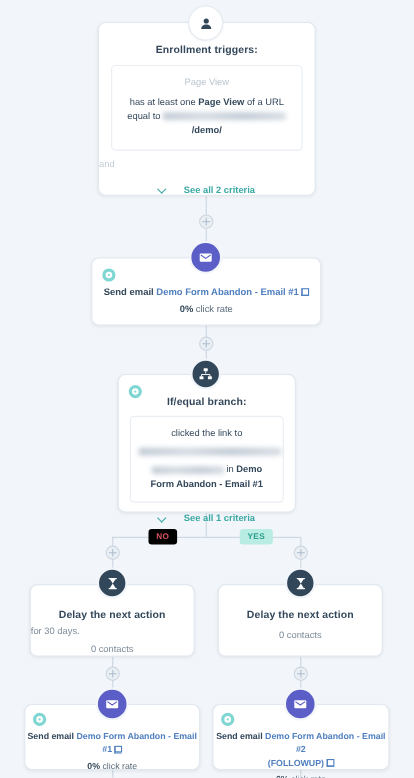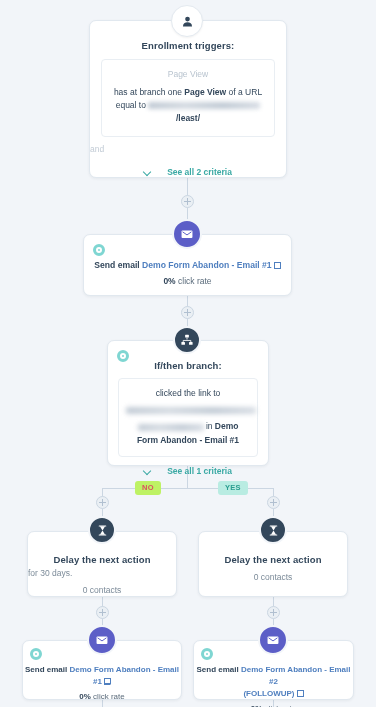--- a/index.html
+++ b/index.html
@@ -238,21 +238,21 @@
   
   .badge {
     position: absolute;
     font-size: 7.5px;
     font-weight: bold;
     padding: 2px 7px 2.5px 7px;
     border-radius: 3px;
     letter-spacing: .3px;
     z-index: 6;
   }
-  .badge.no  { background: #bef264; color: #d9535f; }
+  .badge.no  { background: #000000; color: #d9535f; }
   .badge.yes { background: #b9ece2; color: #2a9d8f; }
 </style>
 </head>
 <body>
 
 <div class="canvas">
 
   <div class="line v" style="left:187px; top:178px; height:48px;"></div>
   <div class="plus-dot" style="left:181px; top:195px;"></div>
 
@@ -283,21 +283,21 @@
   </div>
 
   <div class="card" style="left:89px; top:20px; width:198px; height:158px;">
     <div style="padding-top:19px;">
       <div class="card-title">Enrollment triggers:</div>
     </div>
 
     <div class="criteria-box">
       <div class="crit-head">Page View</div>
       <div class="crit-body">
-        <span>has at branch one </span><b>Page View</b><span> of a URL equal to </span><span class="blur" style="width:112px;">https://redacted-url.com</span><b>/least/</b>
+        <span>has at least one </span><b>Page View</b><span> of a URL equal to </span><span class="blur" style="width:112px;">https://redacted-url.com</span><b>/demo/</b>
       </div>
     </div>
 
     <div class="and-row">and</div>
 
     <div class="see-all" style="margin-top:9px;">
       <span class="chev"></span>
       <span>See all 2 criteria</span>
     </div>
   </div>
@@ -328,21 +328,21 @@
       <rect x="6.6" y="2.2" width="4.8" height="3.6" rx="0.7" fill="#ffffff"></rect>
       <rect x="1.8" y="11.6" width="4.6" height="3.6" rx="0.7" fill="#ffffff"></rect>
       <rect x="11.6" y="11.6" width="4.6" height="3.6" rx="0.7" fill="#ffffff"></rect>
       <path d="M9 5.8 v2.6 M4.1 11.6 v-2 h9.8 v2" stroke="#ffffff" stroke-width="1.1" fill="none"></path>
     </svg>
   </div>
 
   <div class="card" style="left:107px; top:340px; width:162px; height:126px;">
     <div class="status-ring"></div>
     <div style="padding-top:19px;">
-      <div class="card-title">If/then branch:</div>
+      <div class="card-title">If/equal branch:</div>
     </div>
 
     <div class="criteria-box" style="margin:7px 10px 0 10px; padding:8px 7px 9px 7px;">
       <div class="crit-body">
         <div>clicked the link to</div>
         <div style="margin-top:4px;">
           <span class="blur lg" style="width:130px;">https://redacted-link-url-here</span>
         </div>
         <div style="margin-top:3px;">
           <span class="blur lg" style="width:66px;">redacted-path</span><span> in </span><b>Demo Form Abandon - Email #1</b>

